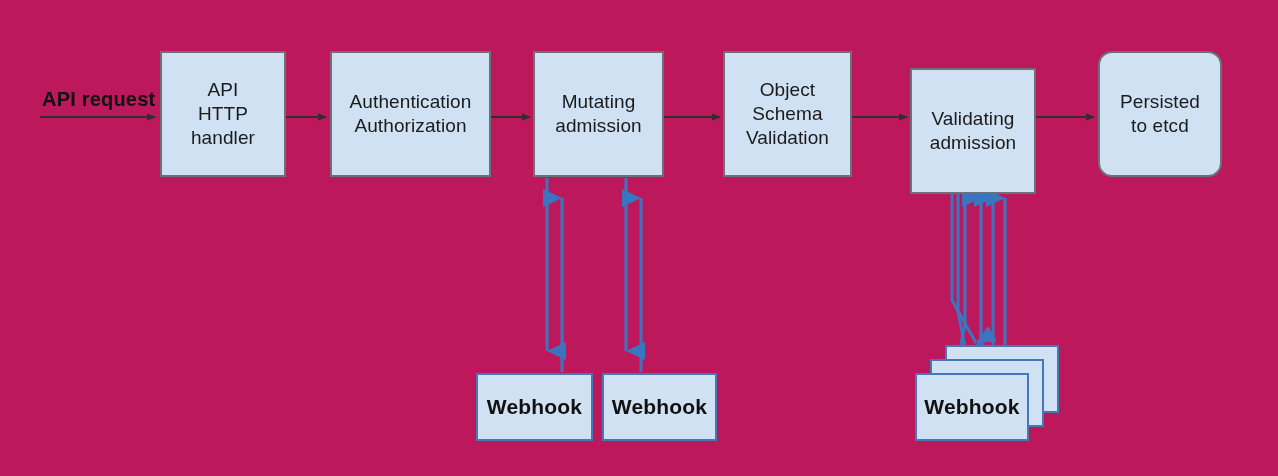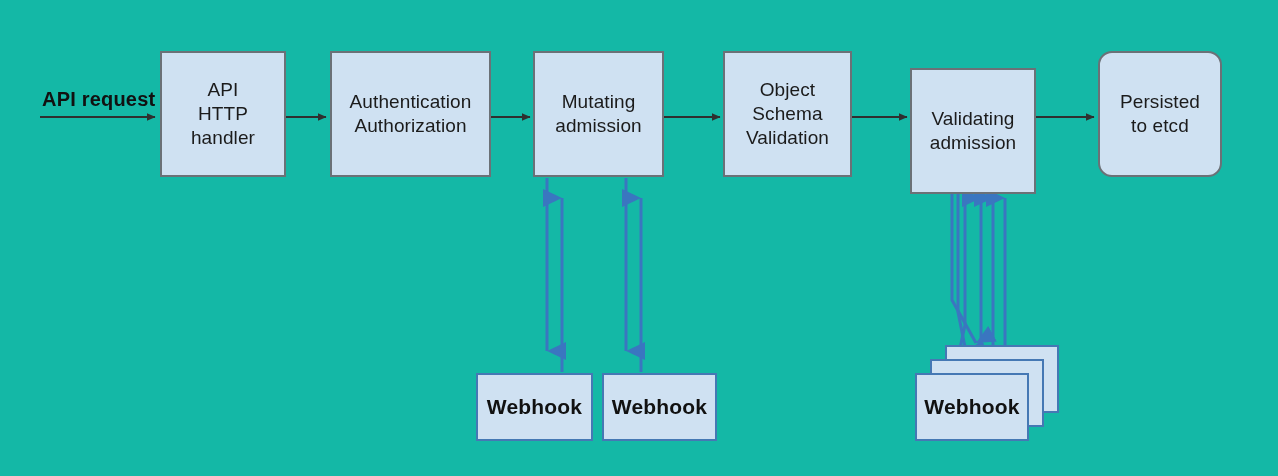--- a/index.html
+++ b/index.html
@@ -7,21 +7,21 @@
     padding: 0;
     background: #ffffff;
   }
   body {
     font-family: "Liberation Sans", sans-serif;
   }
   #canvas {
     position: relative;
     width: 1278px;
     height: 476px;
-    background: #14b8a6;
+    background: #be185d;
     overflow: hidden;
   }
   #svg-layer {
     position: absolute;
     left: 0;
     top: 0;
     width: 1278px;
     height: 476px;
   }
   .node {

